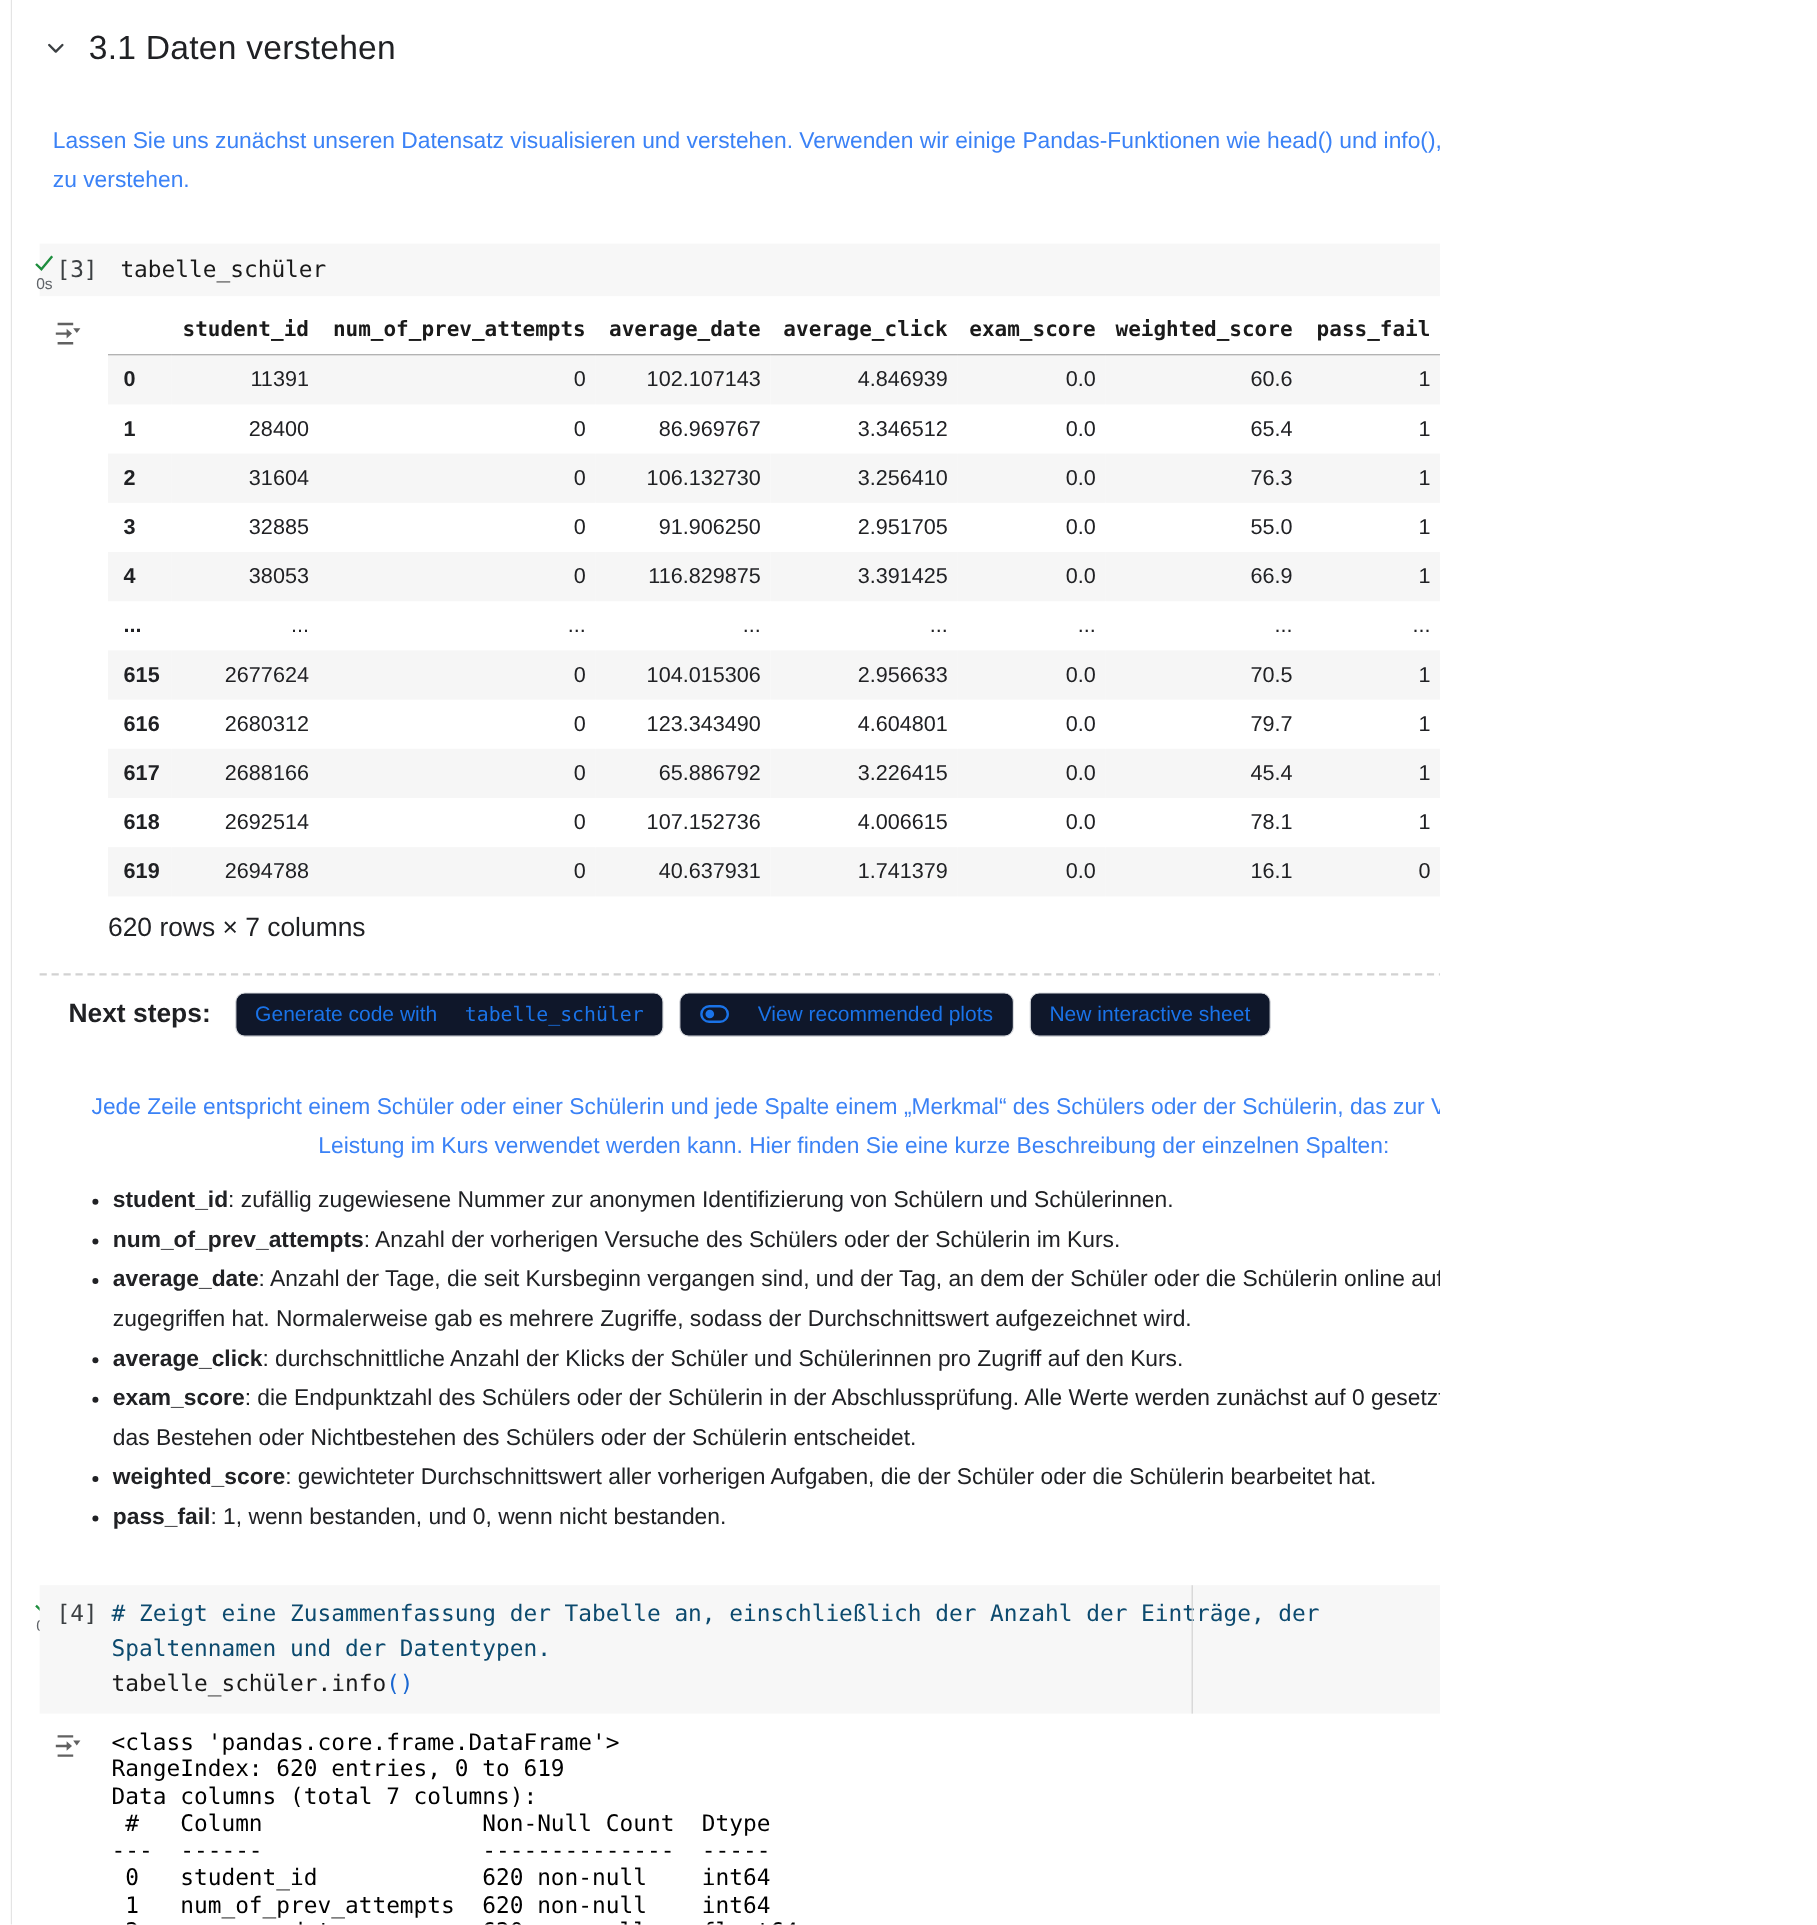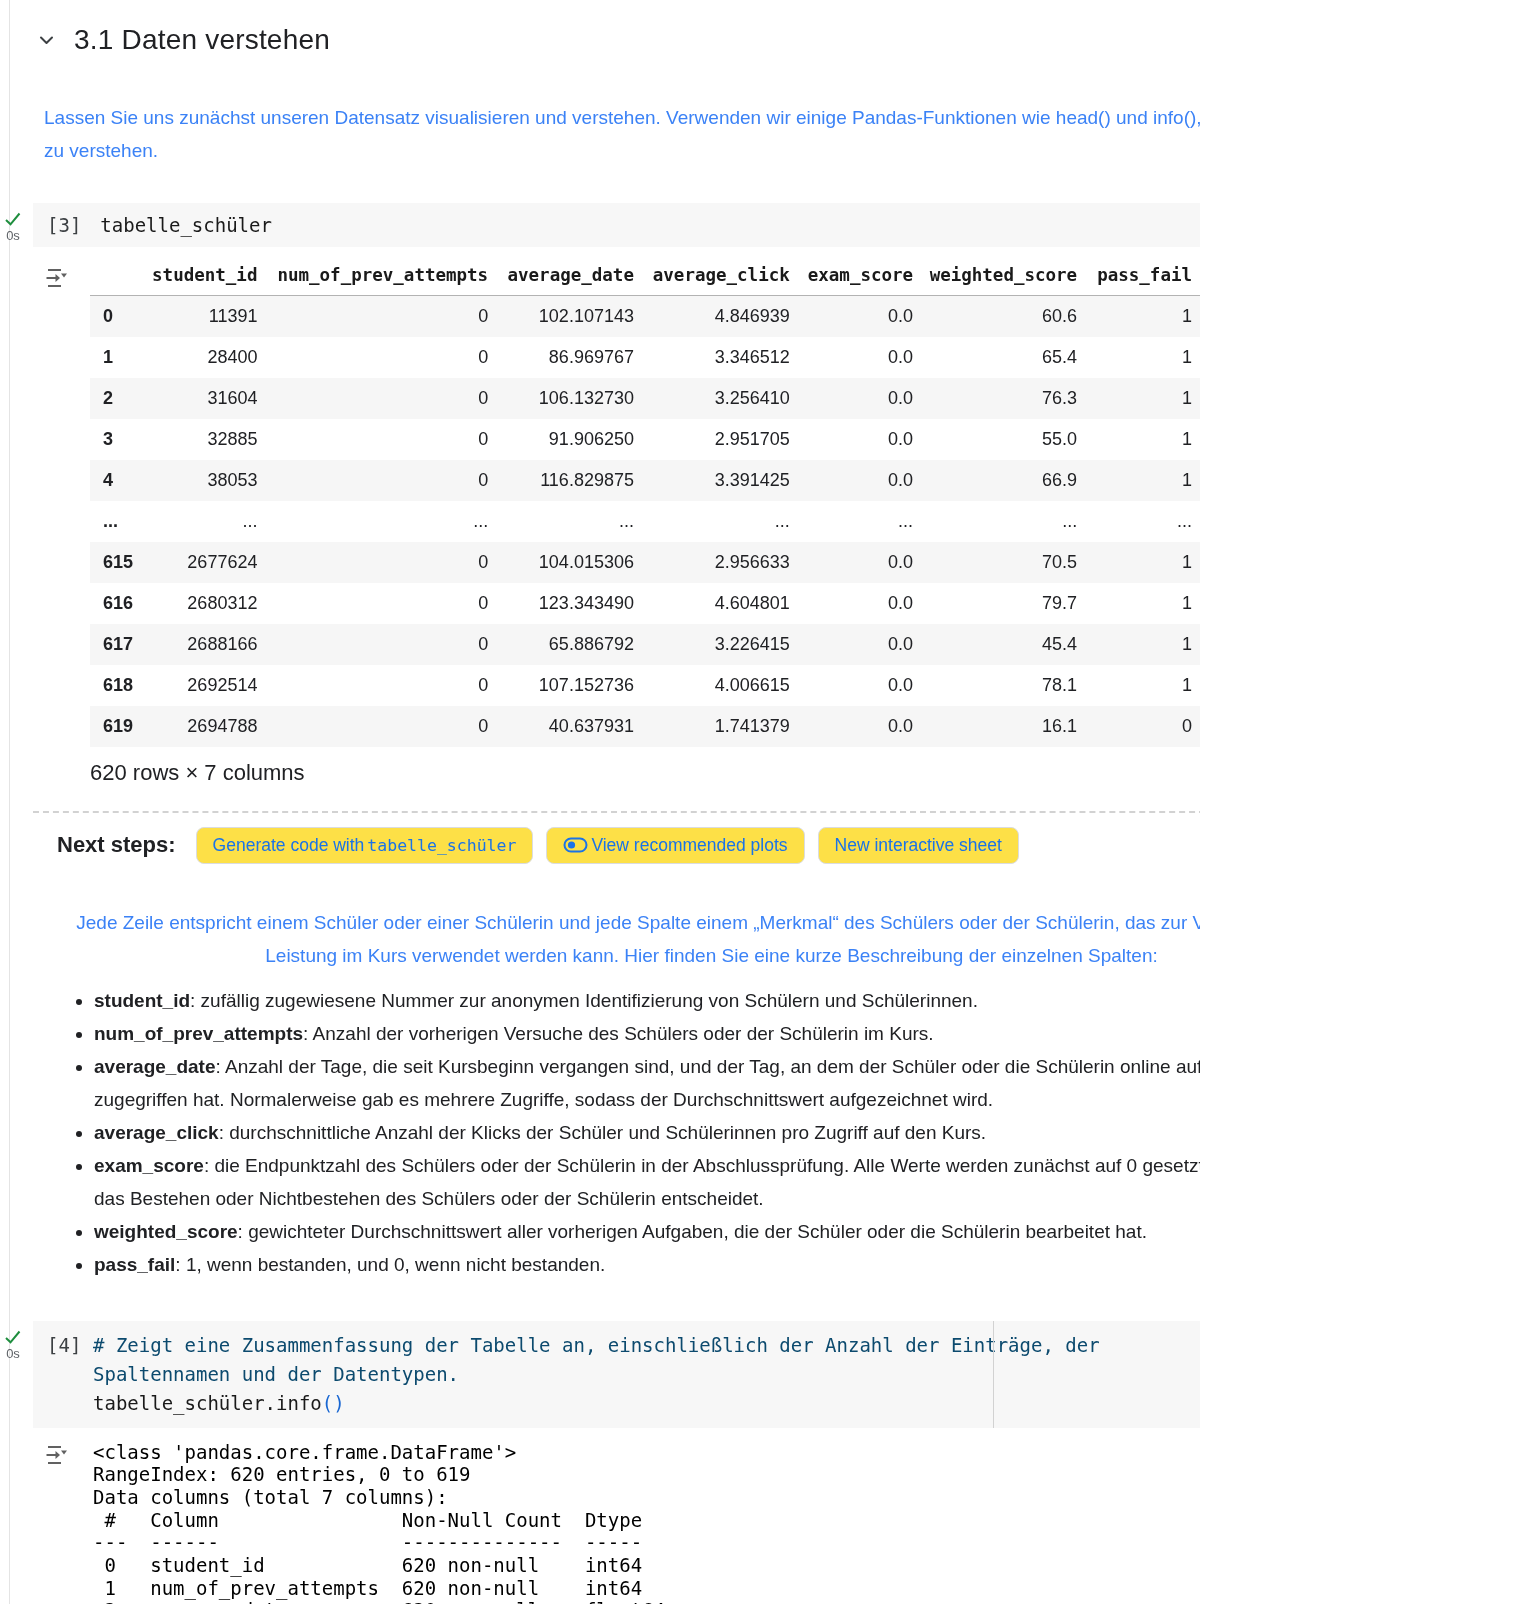--- a/index.html
+++ b/index.html
@@ -12,21 +12,21 @@
   .heading-row { display:flex; align-items:center; gap:19px; margin:24px 0 0 38px; }
   .heading-row h1 { font-size:28px; font-weight:400; margin:0; color:#202124; letter-spacing:.2px; }
   .chev { width:17px; height:17px; cursor:pointer; }
 
   
   .md-p { margin:45px 0 0 44px; width:1335px; font-size:19px; line-height:33px; color:#3b82f6; }
 
   
   .cell { position:relative; }
   .cell3 { margin-top:36px; }
-  .gutter { position:absolute; left:0; top:9px; width:26px; text-align:center; }
+  .gutter { position:absolute; left:24px; top:9px; width:26px; text-align:center; }
   .gutter .t { font-size:13px; color:#5f6368; margin-top:-2px; }
   .code-area { margin-left:33px; background:#f7f7f7; font-family:"DejaVu Sans Mono", monospace; font-size:19px; line-height:22px; color:#1a1a1a; }
   .code-area.one { padding:11px 14px; display:flex; gap:19px; }
   .exec-count { color:#3c4043; cursor:pointer; }
 
   
   .output3 { margin-left:33px; position:relative; padding-top:14px; background:#fff; }
   .out-icon { position:absolute; left:12px; top:20px; }
   .df-toolbar { position:absolute; left:1218px; top:6px; display:flex; flex-direction:column; gap:9px; }
   .circ { width:38px; height:38px; border-radius:50%; background:#e8f0fe; display:flex; align-items:center; justify-content:center; cursor:pointer; }
@@ -34,21 +34,21 @@
   table.df thead th { font-family:"DejaVu Sans Mono", monospace; font-weight:bold; font-size:17.5px; text-align:right; padding:4px 8px 10px; border-bottom:1px solid #b3b3b3; color:#1a1a1a; }
   table.df tbody td { font-size:18px; text-align:right; padding:0 8px; height:41px; color:#202124; }
   table.df tbody th { font-size:18px; font-weight:700; text-align:left; padding:0 8px 0 13px; height:41px; }
   table.df tbody tr:nth-child(odd) { background:#f6f6f6; }
   .df-summary { margin:13px 0 0 57px; font-size:22px; color:#202124; }
 
   
   .sep { margin:25px 0 0 33px; width:1481px; border:0; border-top:2px dashed #d2d2d2; }
   .next-steps { margin:14px 0 0 57px; display:flex; align-items:center; gap:13px; height:37px; }
   .ns-label { font-size:22px; font-weight:600; margin-right:7px; }
-  .ns-btn { display:inline-flex; align-items:center; gap:3px; height:37px; padding:0 16px; border:1px solid #dadce0; border-radius:8px; background:#fde047; color:#1a73e8; font-size:17.5px; font-weight:500; cursor:pointer; font-family:"Liberation Sans", sans-serif; }
+  .ns-btn { display:inline-flex; align-items:center; gap:23px; height:37px; padding:0 16px; border:1px solid #dadce0; border-radius:8px; background:#0f172a; color:#1a73e8; font-size:17.5px; font-weight:500; cursor:pointer; font-family:"Liberation Sans", sans-serif; }
   .ns-btn .mono { font-family:"DejaVu Sans Mono", monospace; font-size:16.5px; font-weight:400; }
 
   
   ul.cols { margin:12px 14px 0 44px; padding-left:50px; }
   ul.cols li { width:1280px; font-size:19px; line-height:33px; }
   ul.cols b { font-weight:700; }
 
   
   .cell4 { margin-top:40px; }
   .code-area.two { padding:10px 0 10px 14px; line-height:29px; position:relative; }

